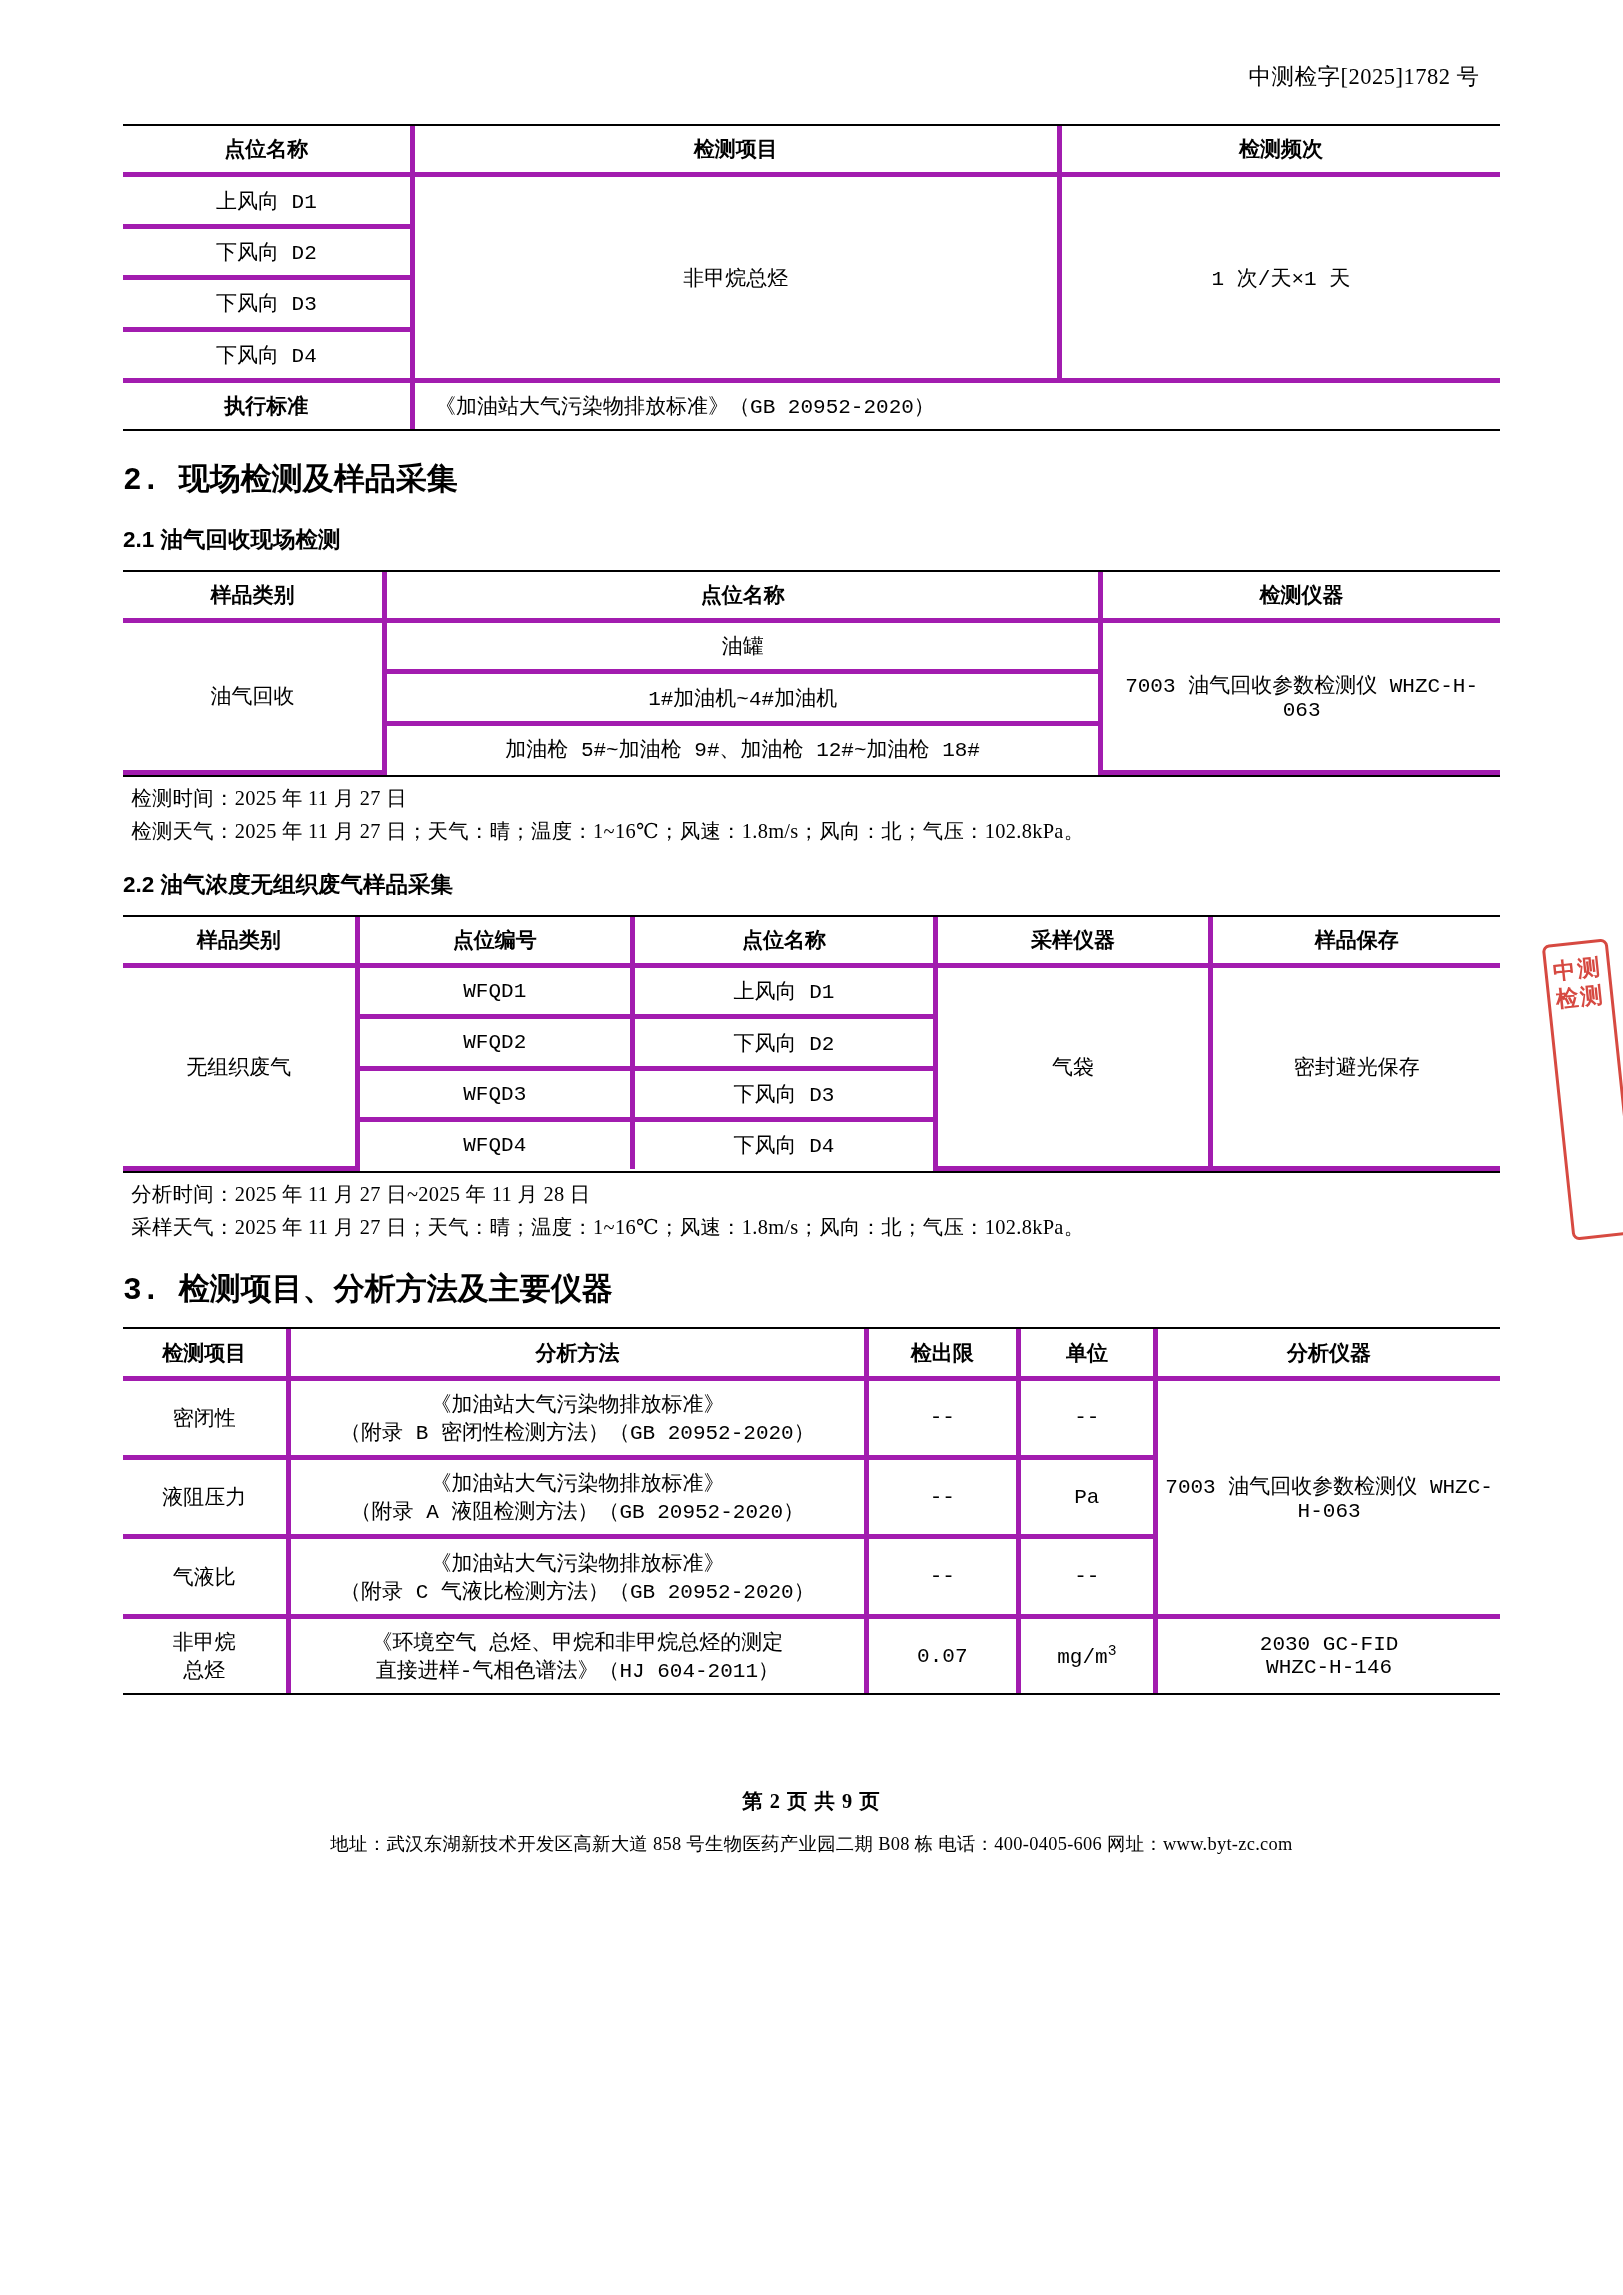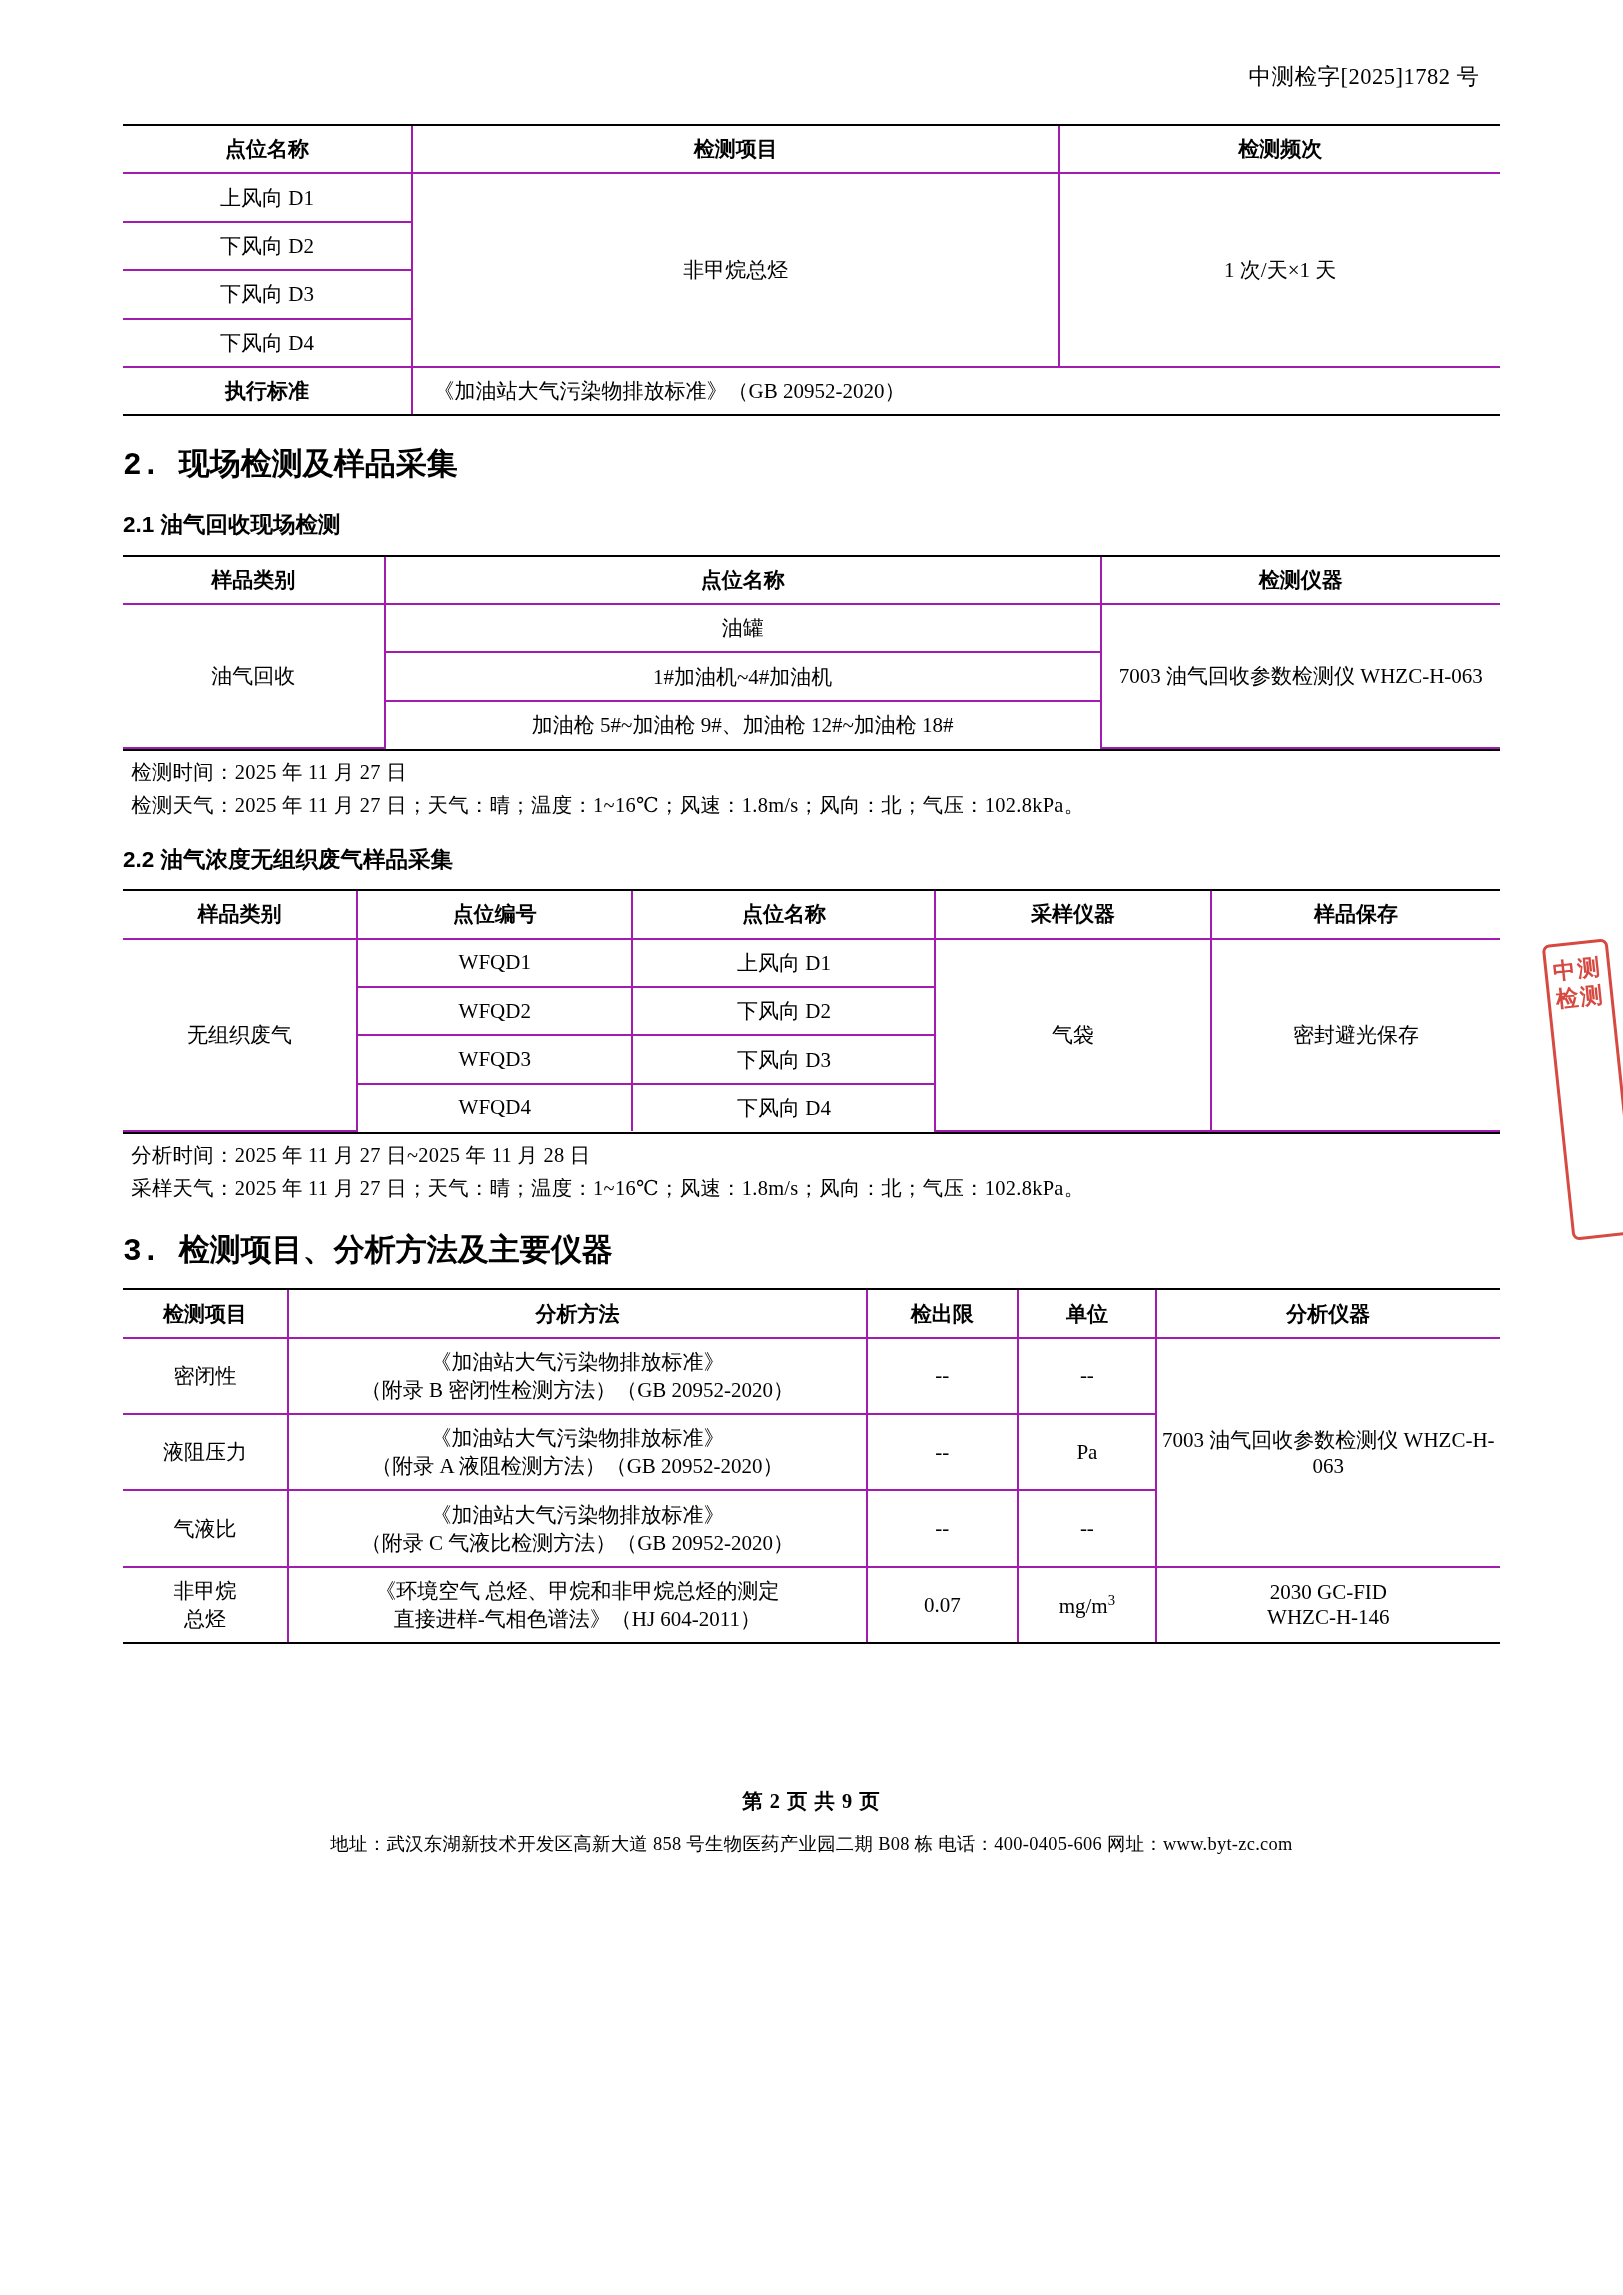--- a/index.html
+++ b/index.html
@@ -24,23 +24,24 @@
     text-align: right;
     font-size: 22.5px;
     letter-spacing: 0.5px;
     margin-bottom: 32px;
     padding-right: 20.4px;
   }
   table {
     border-collapse: collapse;
     width: 100%;
     table-layout: fixed;
+    font-family: Liberation Mono, monospace;
   }
   table.bordered td, table.bordered th {
-    border: 2px solid #a21caf;
+    border: 5px solid #a21caf;
     text-align: center;
     vertical-align: middle;
     font-size: 21px;
     padding: 9.2px 5.1px;
     font-weight: normal;
   }
   table.bordered th {
     font-weight: bold;
   }
   .tbl-wrap {

